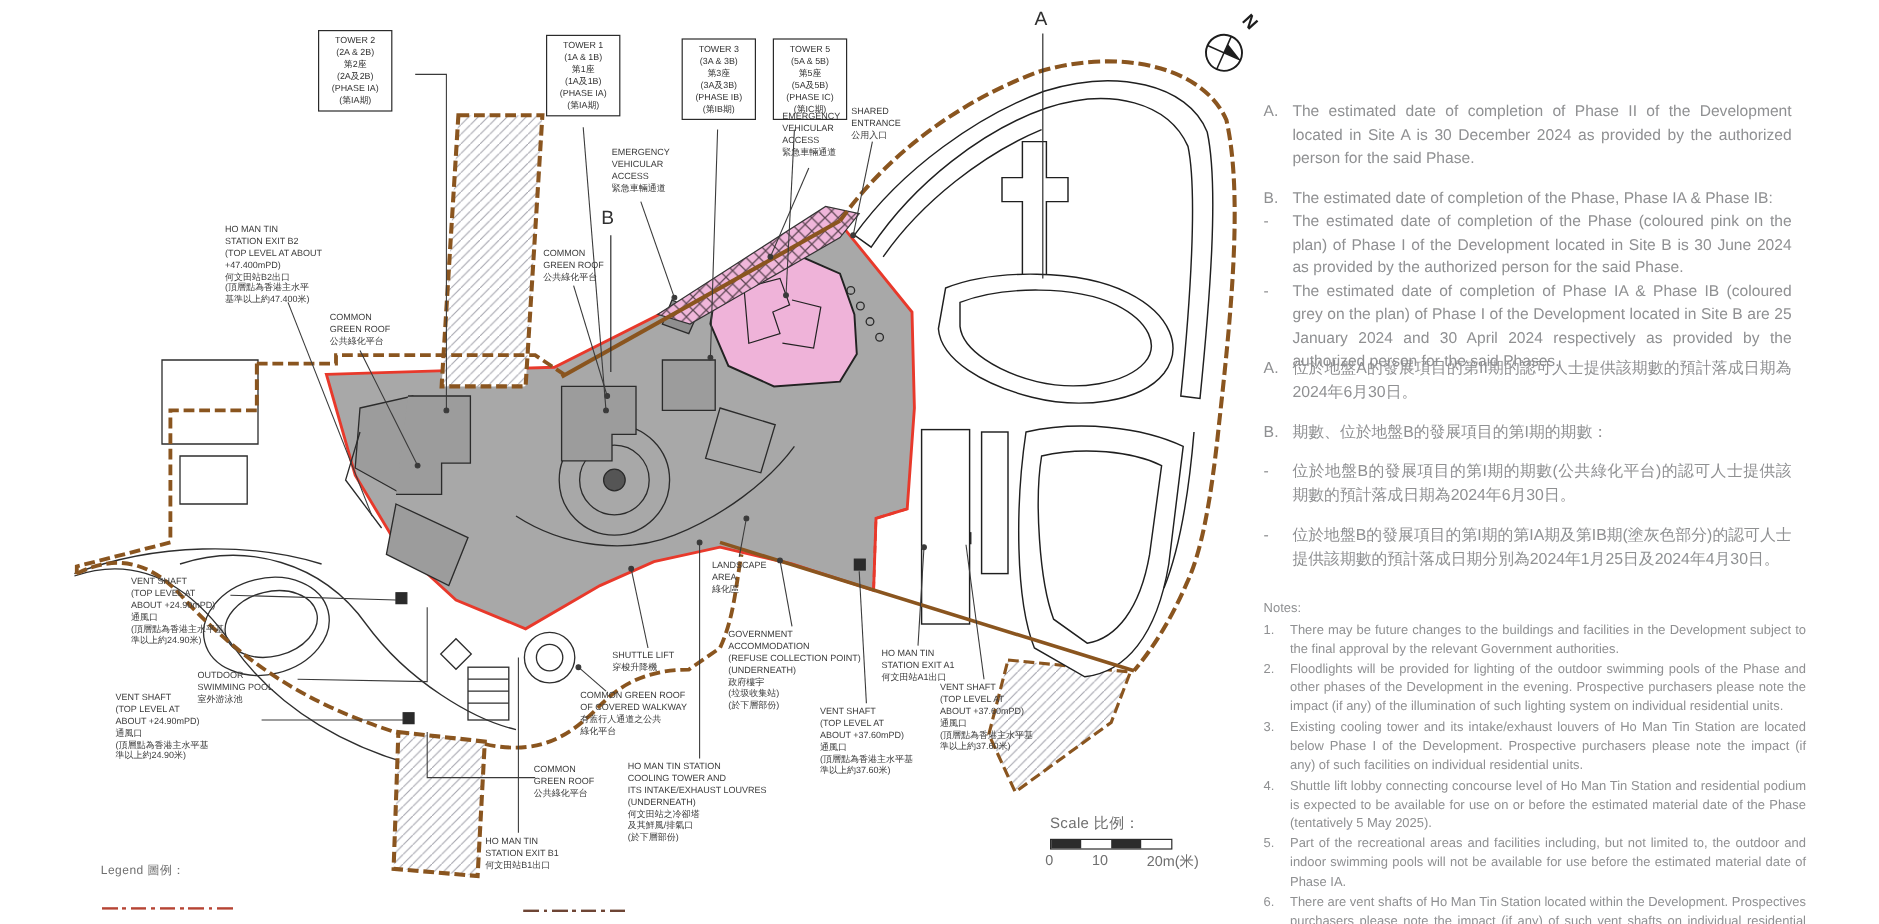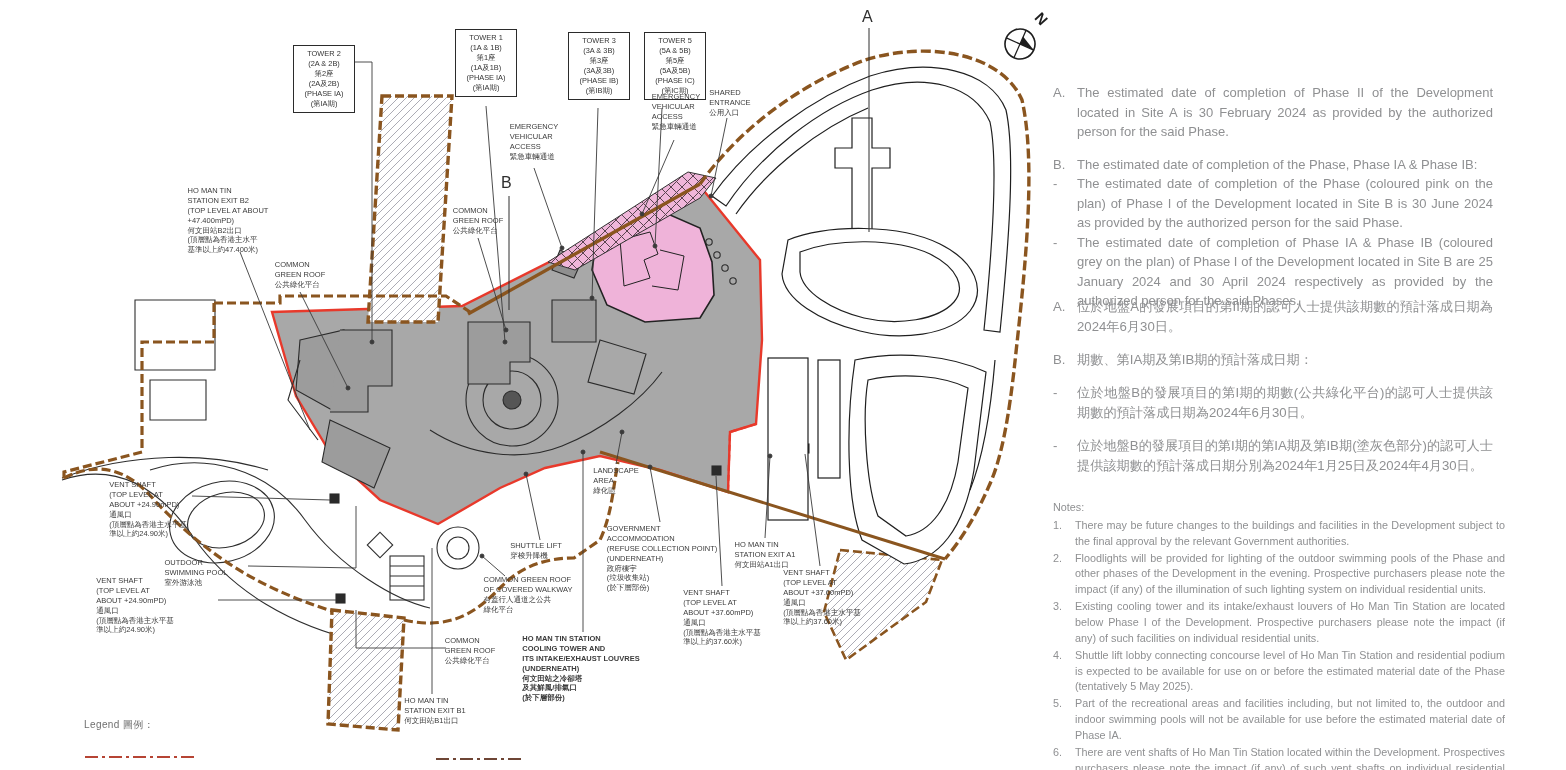--- a/index.html
+++ b/index.html
@@ -192,21 +192,21 @@
           <circle cx="622" cy="432" r="2"></circle>
         <path d="M660,522 L650,467" fill="none"></path>
           <circle cx="650" cy="467" r="2"></circle>
         <path d="M765,538 L770,456" fill="none"></path>
           <circle cx="770" cy="456" r="2"></circle>
         <path d="M722,586 L716,476" fill="none"></path>
         <path d="M820,566 L805,454" fill="none"></path>
       </g>
     </svg>
 
-    <div class="tower-box" style="left:293px;top:25px;margin-top:20px;">TOWER 2
+    <div class="tower-box" style="left:265px;top:25px;">TOWER 2
 (2A &amp; 2B)
 第2座
 (2A及2B)
 (PHASE IA)
 (第IA期)</div>
     <div class="tower-box" style="left:455px;top:29px;">TOWER 1
 (1A &amp; 1B)
 第1座
 (1A及1B)
 (PHASE IA)
@@ -268,21 +268,21 @@
     <div class="callout" style="left:528px;top:575px;">COMMON GREEN ROOF
 OF COVERED WALKWAY
 有蓋行人通道之公共
 綠化平台</div>
     <div class="callout" style="left:470px;top:636px;">COMMON
 GREEN ROOF
 公共綠化平台</div>
     <div class="callout" style="left:435px;top:696px;">HO MAN TIN
 STATION EXIT B1
 何文田站B1出口</div>
-    <div class="callout" style="left:581px;top:634px;font-weight:bold;">HO MAN TIN STATION
+    <div class="callout" style="left:581px;top:634px;">HO MAN TIN STATION
 COOLING TOWER AND
 ITS INTAKE/EXHAUST LOUVRES
 (UNDERNEATH)
 何文田站之冷卻塔
 及其鮮風/排氣口
 (於下層部份)</div>
     <div class="callout" style="left:616px;top:466px;">LANDSCAPE
 AREA
 綠化區</div>
     <div class="callout" style="left:662px;top:524px;">GOVERNMENT
@@ -316,32 +316,46 @@
         <g transform="rotate(24 22 32)">
           <circle cx="22" cy="32" r="15" fill="none" stroke="#1d1d1d" stroke-width="1.6"></circle>
           <line x1="7" y1="32" x2="37" y2="32" stroke="#1d1d1d" stroke-width="1.3"></line>
           <line x1="22" y1="17" x2="22" y2="47" stroke="#1d1d1d" stroke-width="1.3"></line>
           <path d="M22,32 L37,32 L22,24 Z" fill="#1d1d1d"></path>
         </g>
       </svg>
       <span class="n-letter">N</span>
     </div>
 
+    <div class="scalebar">
+      <div class="sc-title">Scale 比例：</div>
+      <div class="sc-bar">
+          <i></i>
+          <i></i>
+          <i></i>
+          <i></i>
+        </div>
+      <div class="sc-ticks">
+        <span>0</span>
+        <span>10</span>
+        <span>20m(米)</span>
+      </div>
+    </div>
 
     <div class="legend-title">Legend 圖例：</div>
     <div class="dashline d1"></div>
     <div class="dashline d2"></div>
   </div>
 
   <div class="sidebar">
 
     <div class="block dates-en">
       <div class="para">
         <span class="pmark">A.</span>
-        <span class="ptext">The estimated date of completion of Phase II of the Development located in Site A is 30 February 2024 as provided by the authorized person for the said Phase.</span>
+        <span class="ptext">The estimated date of completion of Phase II of the Development located in Site A is 30 December 2024 as provided by the authorized person for the said Phase.</span>
       </div>
       <div class="para">
         <span class="pmark">B.</span>
         <span class="ptext">The estimated date of completion of the Phase, Phase IA &amp; Phase IB:</span>
       </div>
       <div class="para" style="margin-top:-13px;">
         <span class="pmark">-</span>
         <span class="ptext">The estimated date of completion of the Phase (coloured pink on the plan) of Phase I of the Development located in Site B is 30 June 2024 as provided by the authorized person for the said Phase.</span>
       </div>
       <div class="para" style="margin-top:-13px;">
@@ -350,21 +364,21 @@
       </div>
     </div>
 
     <div class="block dates-zh">
       <div class="para">
         <span class="pmark">A.</span>
         <span class="ptext">位於地盤A的發展項目的第II期的認可人士提供該期數的預計落成日期為2024年6月30日。</span>
       </div>
       <div class="para">
         <span class="pmark">B.</span>
-        <span class="ptext">期數、第IA期及第IB期的預計落成日期：</span>
+        <span class="ptext">期數、位於地盤B的發展項目的第I期的期數：</span>
       </div>
       <div class="para">
         <span class="pmark">-</span>
         <span class="ptext">位於地盤B的發展項目的第I期的期數(公共綠化平台)的認可人士提供該期數的預計落成日期為2024年6月30日。</span>
       </div>
       <div class="para">
         <span class="pmark">-</span>
         <span class="ptext">位於地盤B的發展項目的第I期的第IA期及第IB期(塗灰色部分)的認可人士提供該期數的預計落成日期分別為2024年1月25日及2024年4月30日。</span>
       </div>
     </div>

